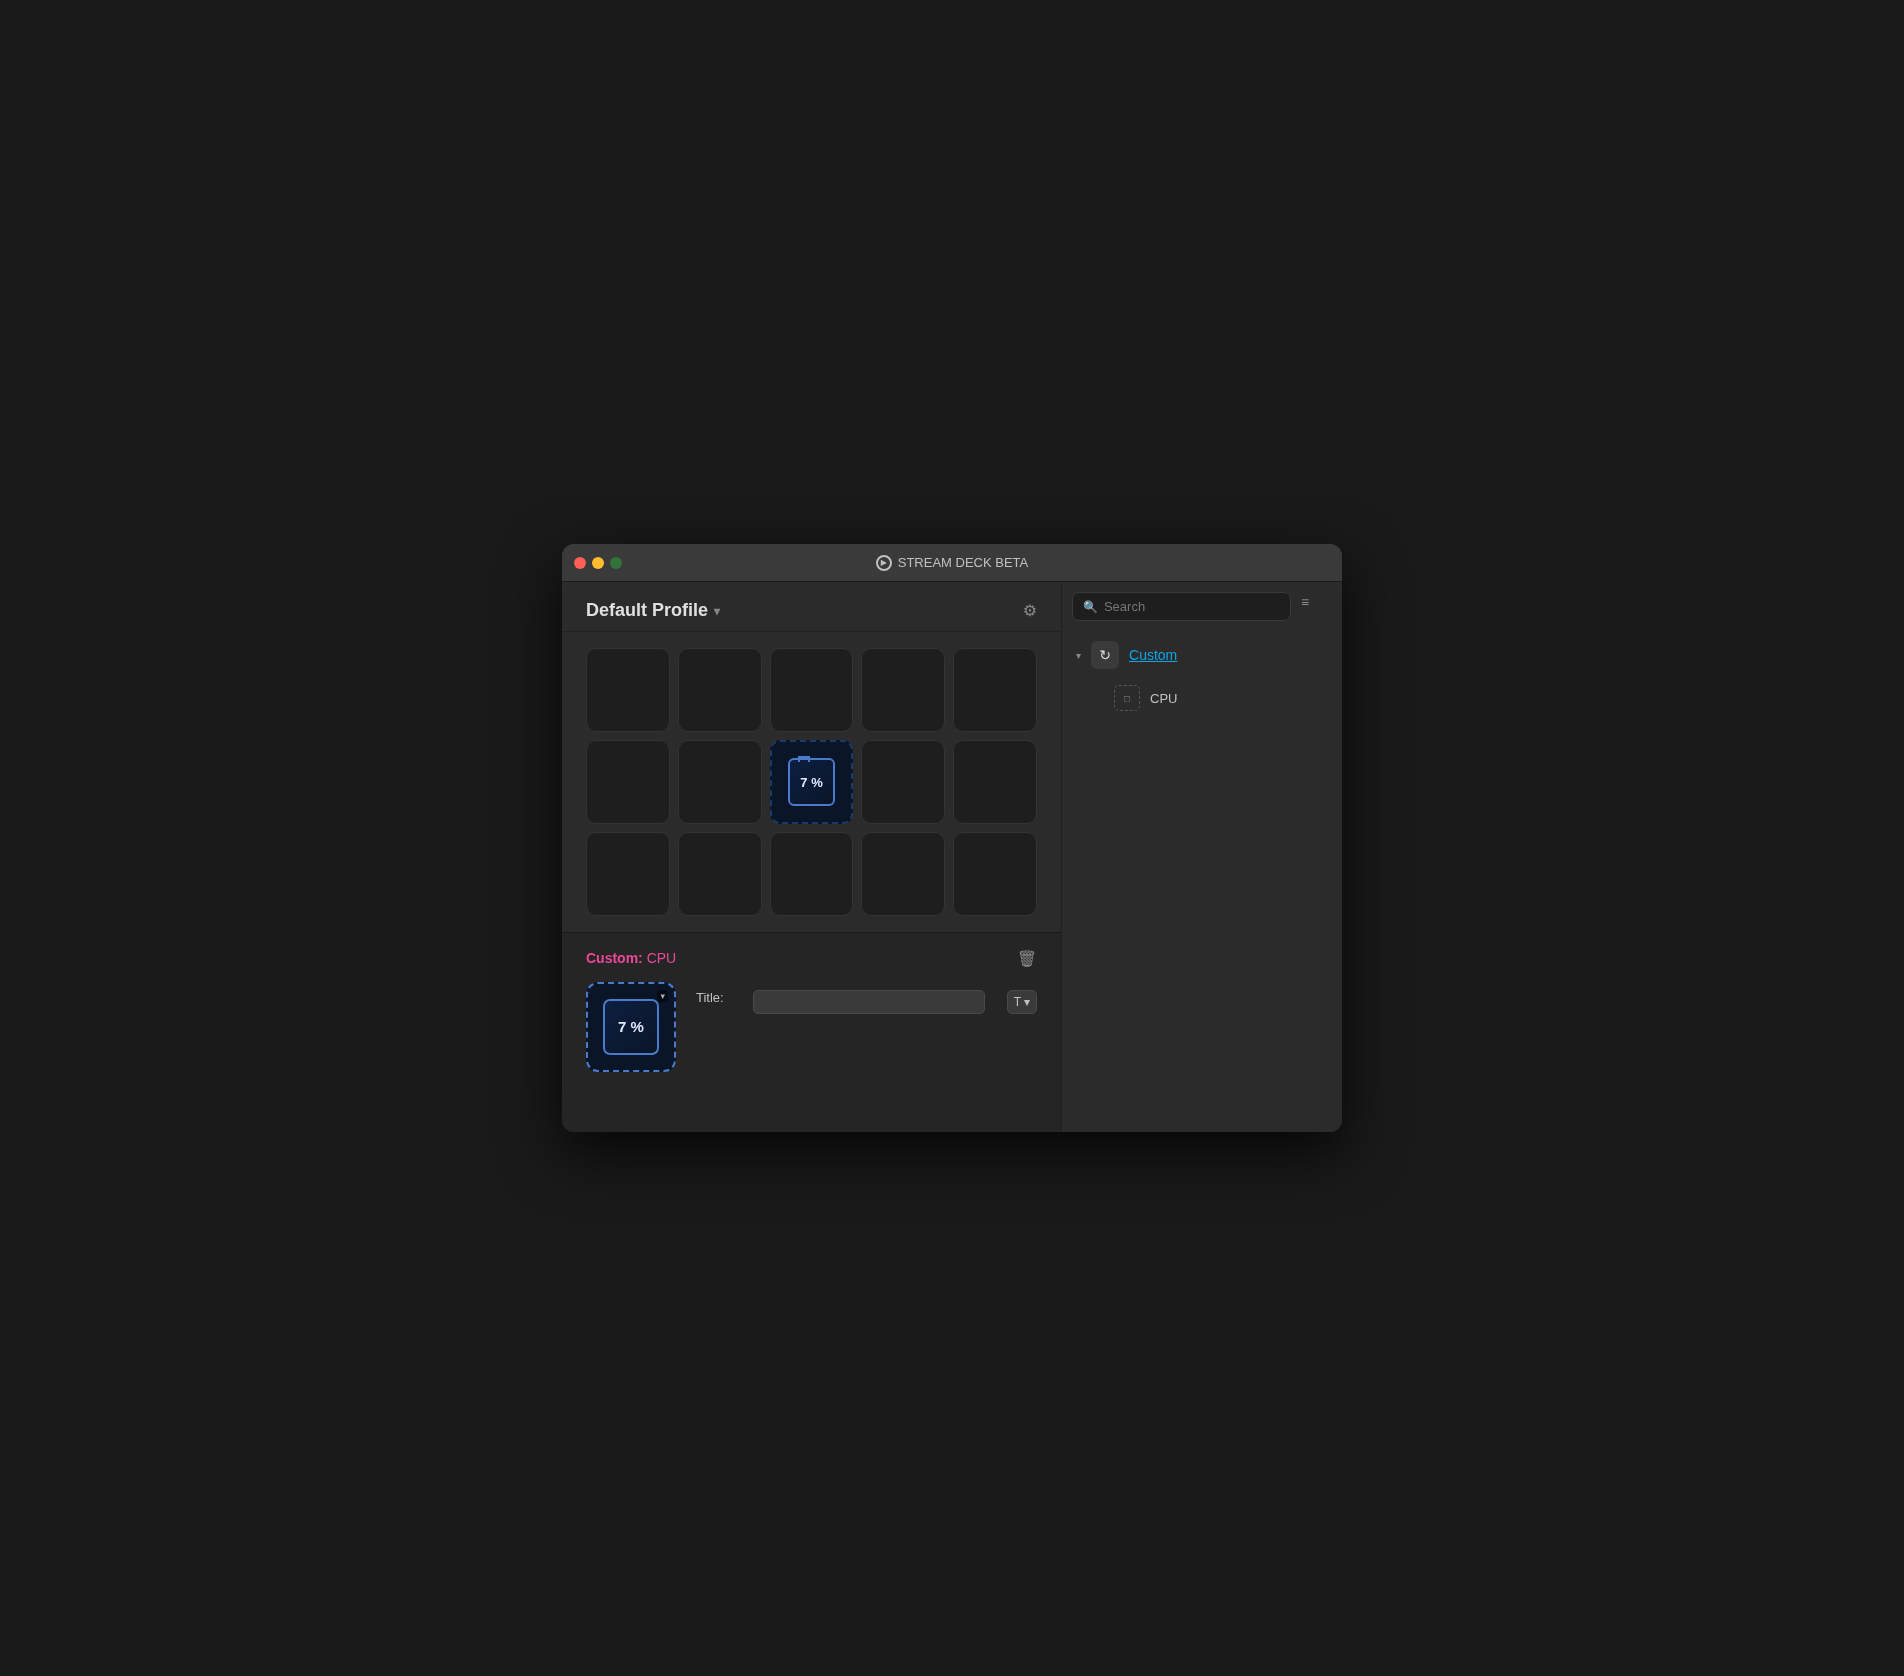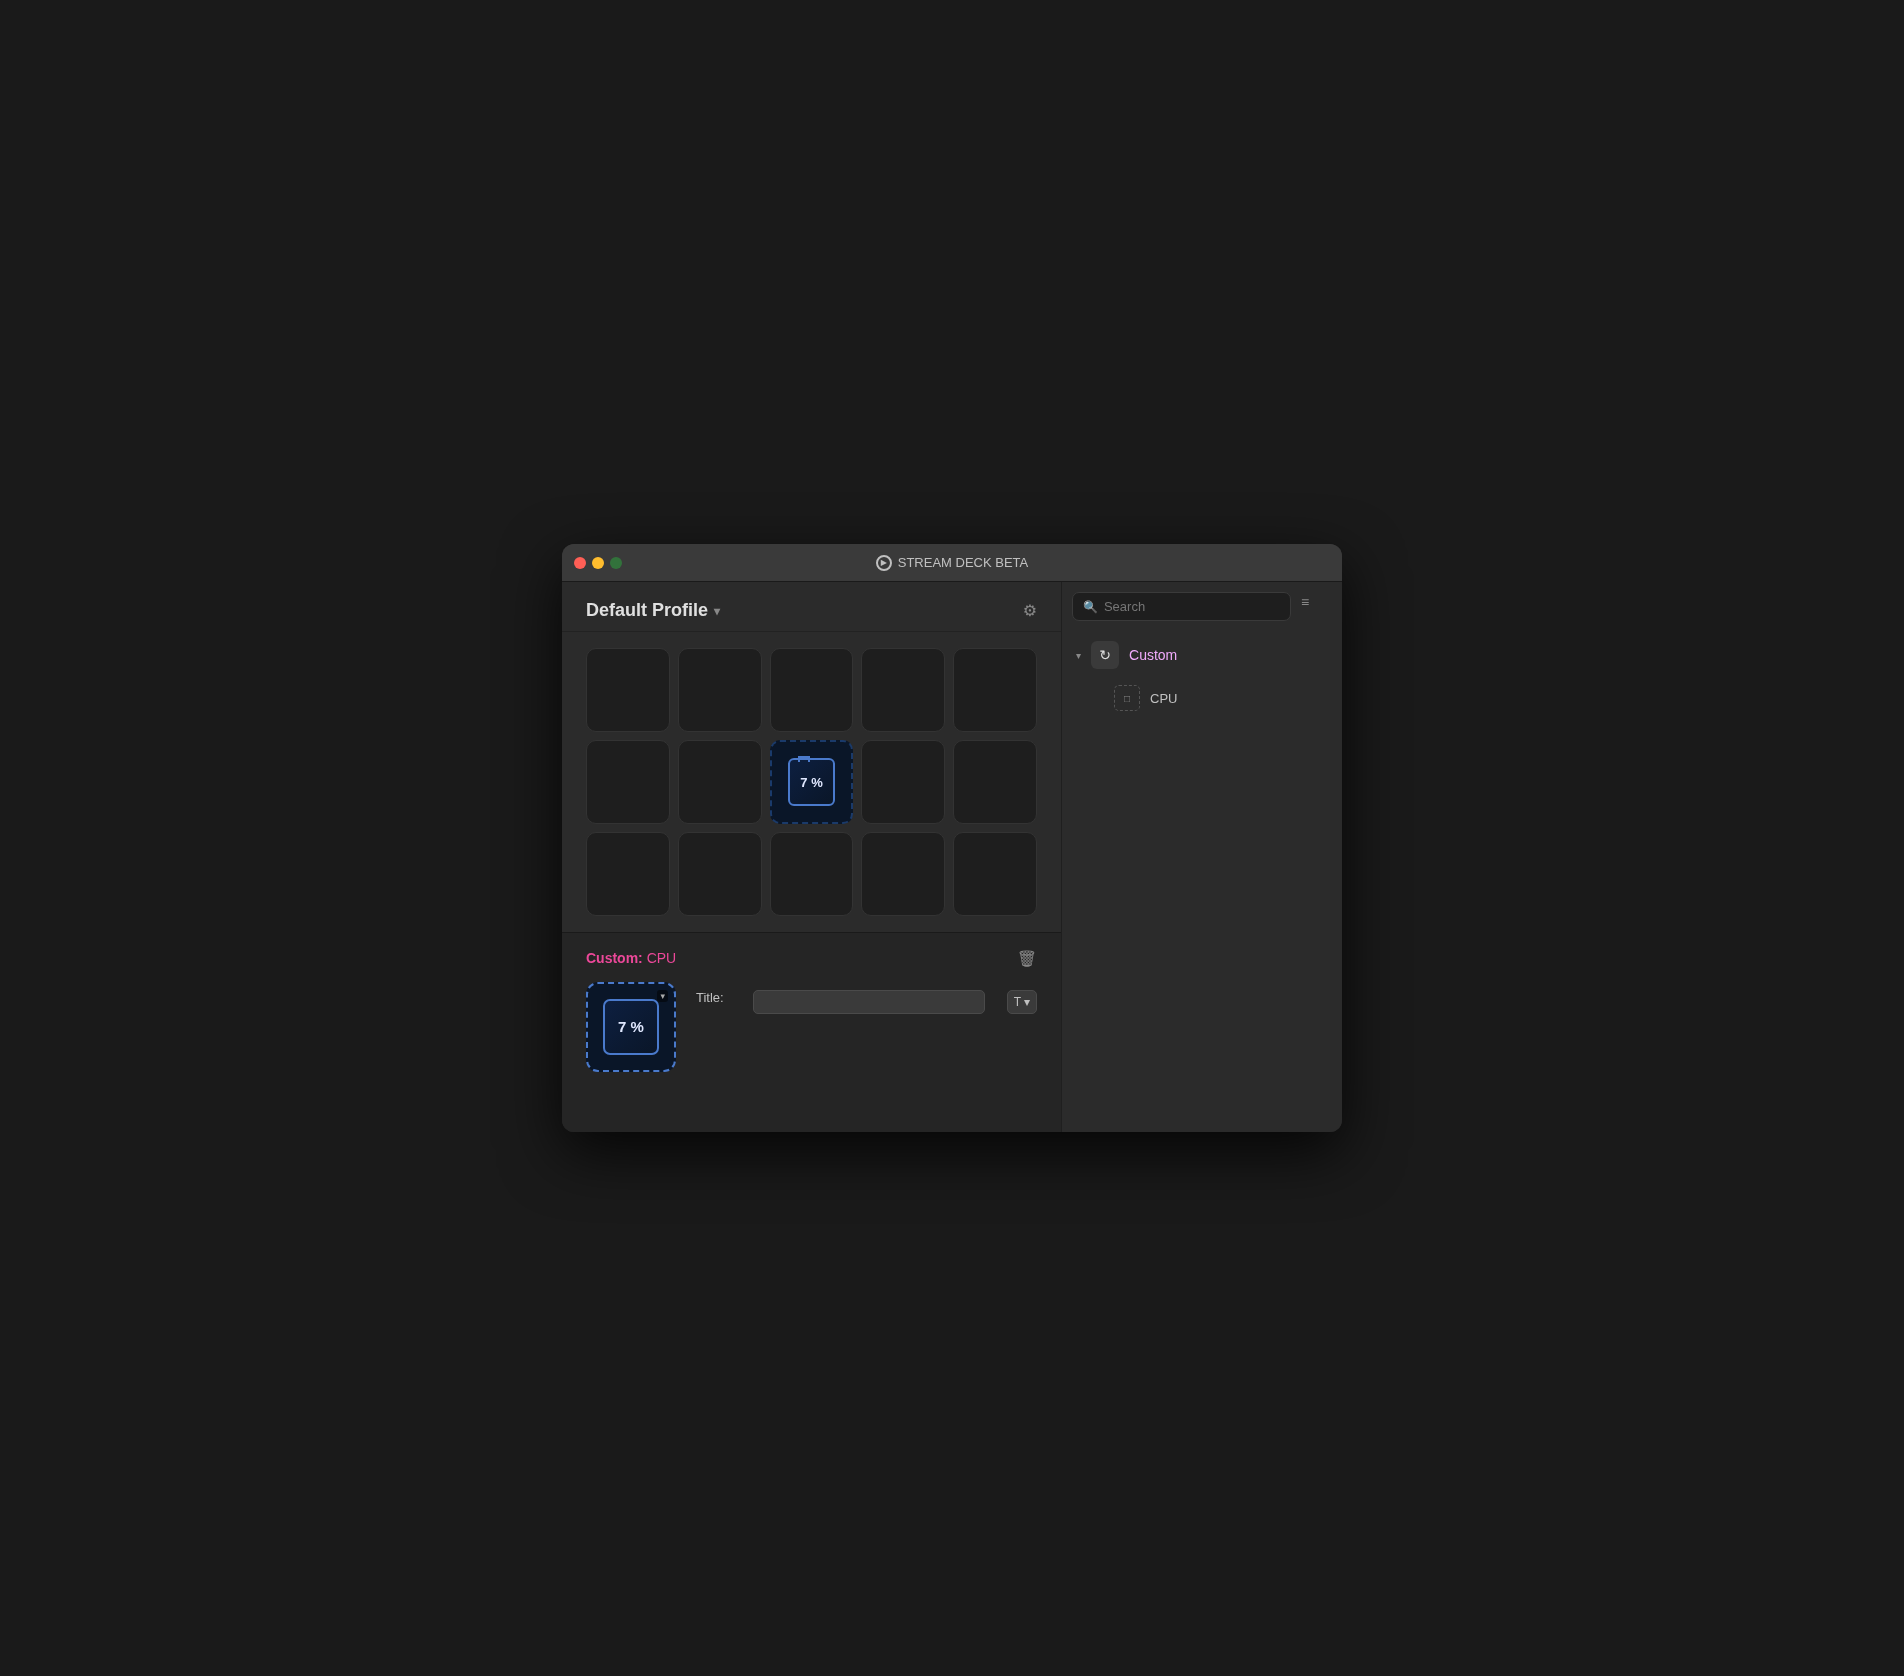--- a/index.html
+++ b/index.html
@@ -319,23 +319,24 @@
       height: 28px;
       border-radius: 6px;
       background: #3a3a3a;
       display: flex;
       align-items: center;
       justify-content: center;
       font-size: 14px;
       color: #ddd;
     }
     .category-label {
-      color: #f0abfc;
+      color: #0ea5e9;
       font-size: 14px;
       font-weight: 500;
+      text-decoration: underline;
     }
     .action-item {
       padding: 8px 14px 8px 52px;
       display: flex;
       align-items: center;
       gap: 10px;
       cursor: pointer;
     }
     .action-icon {
       width: 26px;

